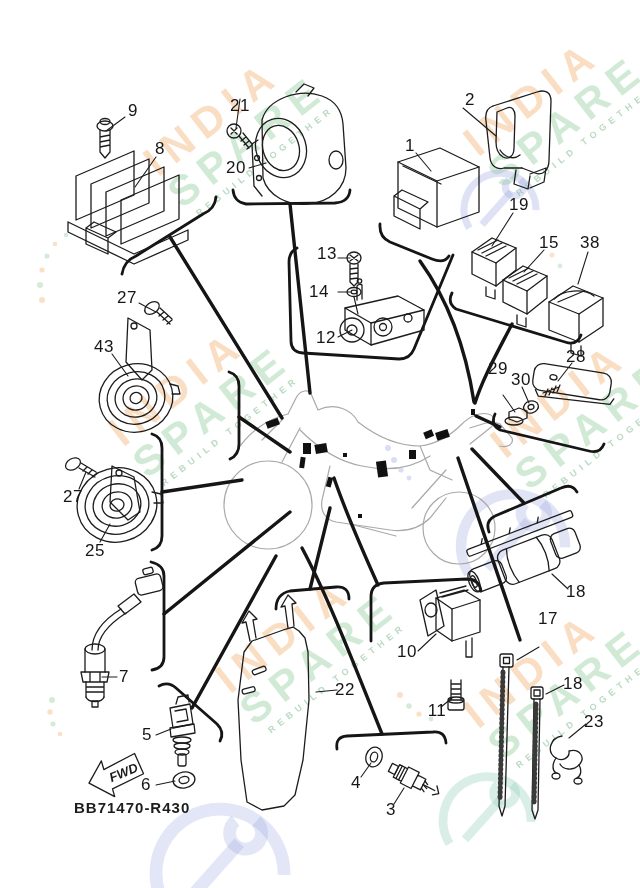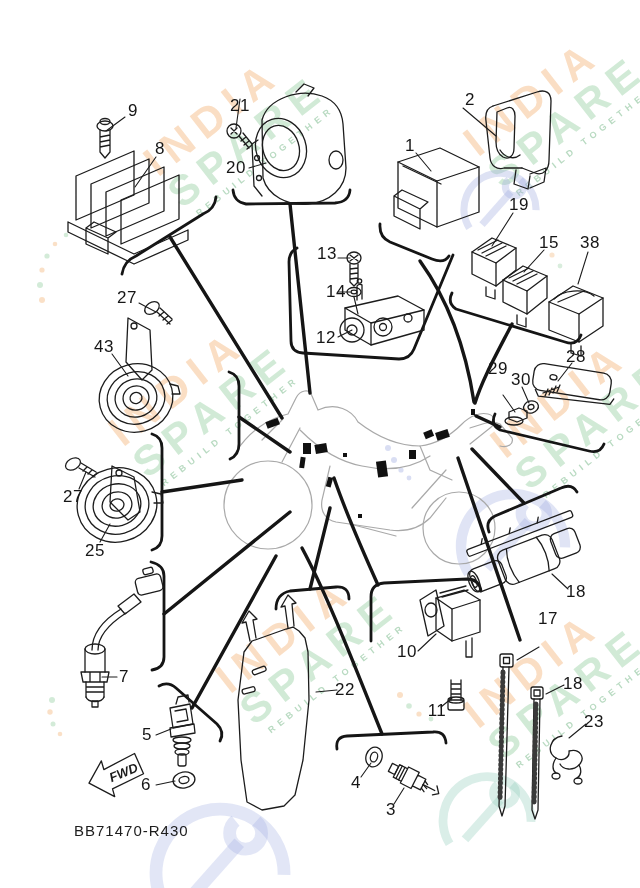--- a/index.html
+++ b/index.html
@@ -11,22 +11,22 @@
         pointer-events:none; white-space:nowrap; z-index:1; }
   .wm .w1 { font-weight:bold; font-size:42px; letter-spacing:9px; color:rgba(242,177,115,0.42); line-height:0.95; }
   .wm .w2 { font-weight:bold; font-size:42px; letter-spacing:9px; color:rgba(146,204,158,0.42); line-height:0.95; margin-left:26px;}
   .wm .tag { font-weight:bold; font-size:9px; letter-spacing:5px; color:rgba(126,188,142,0.55); margin-top:2px; margin-left:30px;}
   .wm-logo { position:absolute; transform:translate(-50%,-50%); pointer-events:none; z-index:1; }
   
   #art { z-index:2; }
   
   .co { position:absolute; transform:translate(-50%,-50%); font-size:17px; color:#161616;
         z-index:3; letter-spacing:0.5px; }
-  .code { position:absolute; left:74px; top:799px; font-size:15px; font-weight:normal;
-          letter-spacing:1px; color:#1d1d1d; z-index:3;margin-top:23px; }
+  .code { position:absolute; left:74px; top:799px; font-size:15px; font-weight:bold;
+          letter-spacing:1px; color:#1d1d1d; z-index:3; }
 </style>
 </head>
 <body>
 
 <div class="stage">
 
   <div class="wm" style="left:228px;top:138px">
     <div class="w1">INDIA</div>
     <div class="w2">SPARE</div>
     <div class="tag">REBUILD TOGETHER</div>
@@ -451,21 +451,21 @@
   <div class="co" style="left:133px;top:111px">9</div>
   <div class="co" style="left:160px;top:149px">8</div>
   <div class="co" style="left:240px;top:106px">21</div>
   <div class="co" style="left:236px;top:168px">20</div>
   <div class="co" style="left:470px;top:100px">2</div>
   <div class="co" style="left:410px;top:146px">1</div>
   <div class="co" style="left:519px;top:205px">19</div>
   <div class="co" style="left:549px;top:243px">15</div>
   <div class="co" style="left:590px;top:243px">38</div>
   <div class="co" style="left:327px;top:254px">13</div>
-  <div class="co" style="left:336px;top:292px">14</div>
+  <div class="co" style="left:319px;top:292px">14</div>
   <div class="co" style="left:326px;top:338px">12</div>
   <div class="co" style="left:127px;top:298px">27</div>
   <div class="co" style="left:104px;top:347px">43</div>
   <div class="co" style="left:73px;top:497px">27</div>
   <div class="co" style="left:95px;top:551px">25</div>
   <div class="co" style="left:576px;top:357px">28</div>
   <div class="co" style="left:521px;top:380px">30</div>
   <div class="co" style="left:498px;top:369px">29</div>
   <div class="co" style="left:576px;top:592px">18</div>
   <div class="co" style="left:548px;top:619px">17</div>

